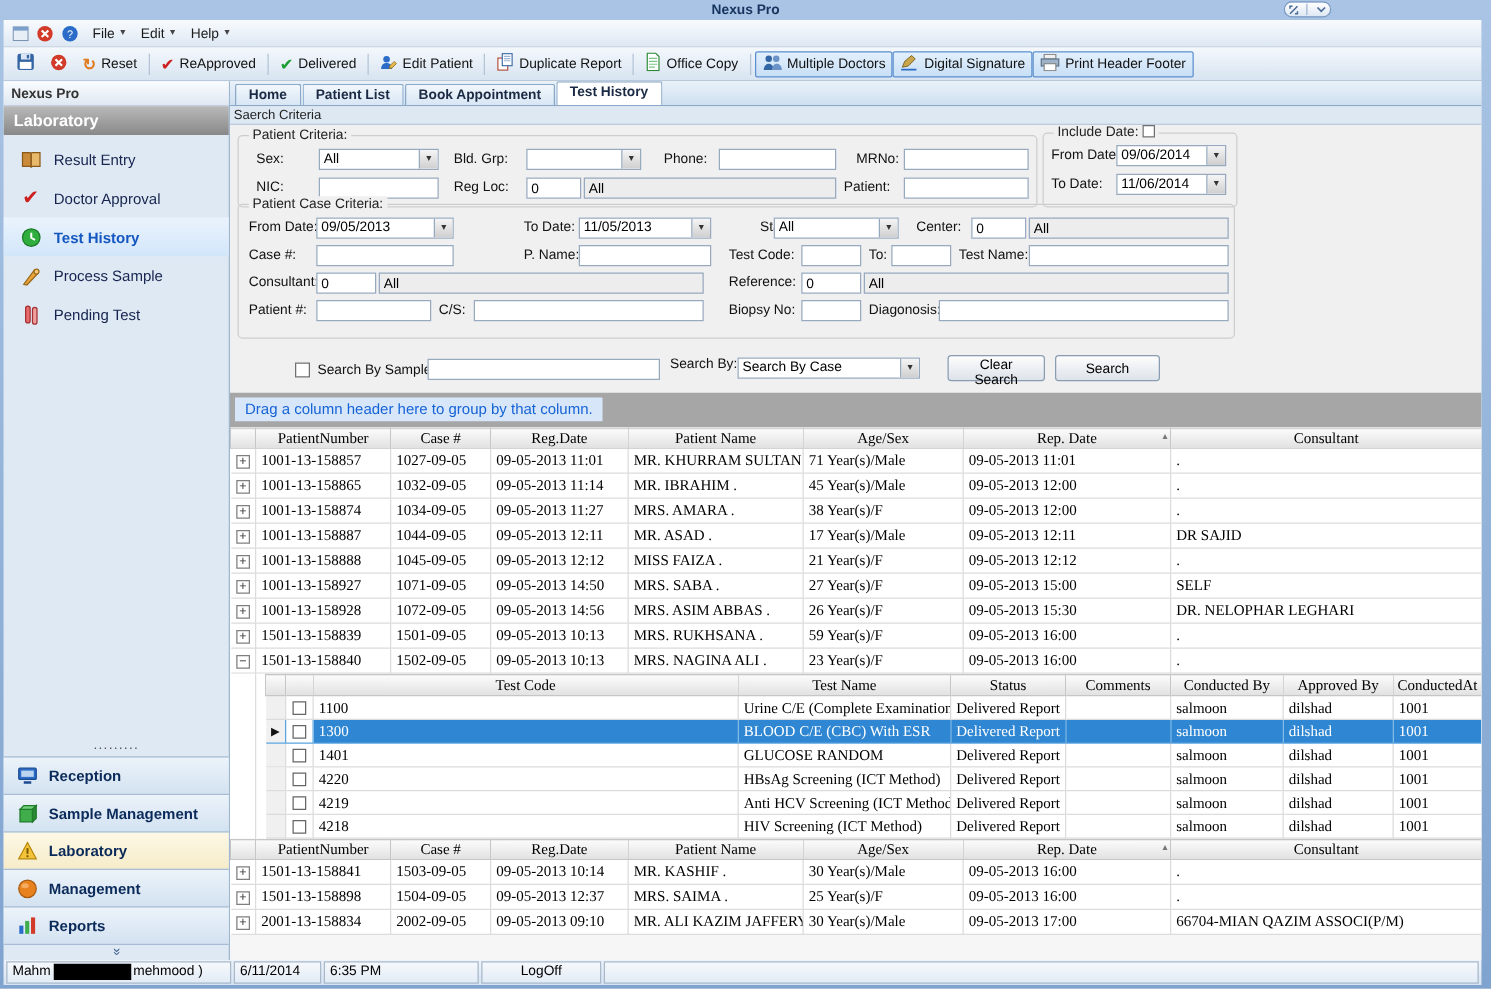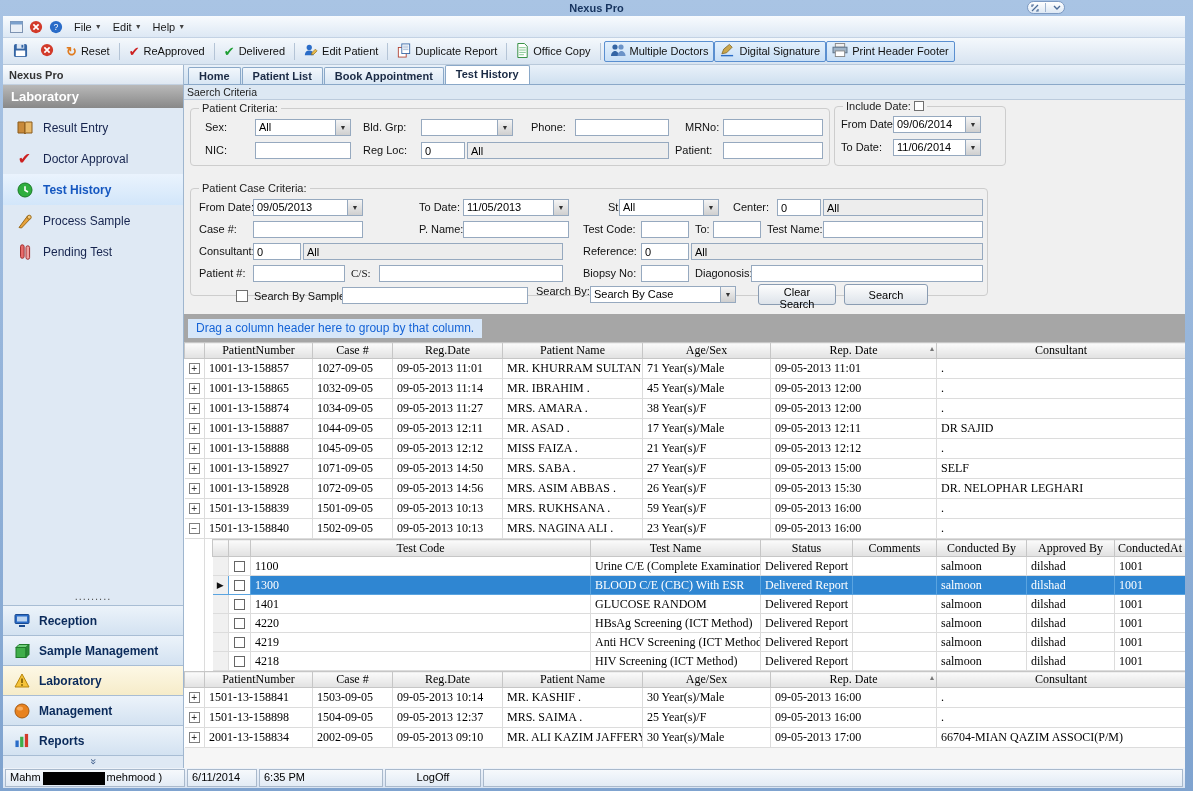--- a/index.html
+++ b/index.html
@@ -358,29 +358,29 @@
             <input class="inp" style="left: 532px; top: 10px; width: 100px;" value="">
             <span class="lbl" style="left:14px;top:33px;">NIC:</span>
             <input class="inp" style="left: 64px; top: 33px; width: 96px;" value="">
             <span class="lbl" style="left:172px;top:33px;">Reg Loc:</span>
             <input class="inp" style="left: 230px; top: 33px; width: 44px;" value="0">
             <input class="inp ro" style="left: 276px; top: 33px; width: 202px;" value="All">
             <span class="lbl" style="left:484px;top:33px;">Patient:</span>
             <input class="inp" style="left: 532px; top: 33px; width: 100px;" value="">
           </div>
 
-          <div class="fs" style="left:650px;top:6px;width:172px;height:60px;">
+          <div class="fs" style="left:650px;top:6px;width:156px;height:60px;">
             <span class="leg"><span>Include Date:</span><span class="chkbox-inline"></span></span>
             <span class="lbl" style="left:6px;top:9px;">From Date:</span>
             <div class="dd" style="left:58px;top:9px;width:88px;"><span>09/06/2014</span><span class="arr">▼</span></div>
             <span class="lbl" style="left:6px;top:32px;">To Date:</span>
             <div class="dd" style="left:58px;top:32px;width:88px;"><span>11/06/2014</span><span class="arr">▼</span></div>
           </div>
 
-          <div class="fs" style="left:6px;top:88px;width:798px;height:108px;">
+          <div class="fs" style="left:6px;top:63px;width:798px;height:108px;">
             <span class="leg">Patient Case  Criteria:</span>
             <span class="lbl" style="left:8px;top:10px;">From Date:</span>
             <div class="dd" style="left:62px;top:10px;width:110px;"><span>09/05/2013</span><span class="arr">▼</span></div>
             <span class="lbl" style="left:228px;top:10px;">To Date:</span>
             <div class="dd" style="left:272px;top:10px;width:106px;"><span>11/05/2013</span><span class="arr">▼</span></div>
             <span class="lbl" style="left:392px;top:10px;margin-left:25px;">Status:</span>
             <div class="dd" style="left:428px;top:10px;width:100px;"><span>All</span><span class="arr">▼</span></div>
             <span class="lbl" style="left:542px;top:10px;">Center:</span>
             <input class="inp" style="left: 586px; top: 10px; width: 44px;" value="0">
             <input class="inp ro" style="left: 632px; top: 10px; width: 160px;" value="All">
@@ -398,21 +398,21 @@
 
             <span class="lbl" style="left:8px;top:54px;">Consultant:</span>
             <input class="inp" style="left: 62px; top: 54px; width: 48px;" value="0">
             <input class="inp ro" style="left: 112px; top: 54px; width: 260px;" value="All">
             <span class="lbl" style="left:392px;top:54px;">Reference:</span>
             <input class="inp" style="left: 450px; top: 54px; width: 48px;" value="0">
             <input class="inp ro" style="left: 500px; top: 54px; width: 292px;" value="All">
 
             <span class="lbl" style="left:8px;top:76px;">Patient #:</span>
             <input class="inp" style="left: 62px; top: 76px; width: 92px;" value="">
-            <span class="lbl" style="left:160px;top:76px;font-family:Liberation Serif, serif;">C/S:</span>
+            <span class="lbl" style="left:160px;top:76px;">C/S:</span>
             <input class="inp" style="left: 188px; top: 76px; width: 184px;" value="">
             <span class="lbl" style="left:392px;top:76px;">Biopsy No:</span>
             <input class="inp" style="left: 450px; top: 76px; width: 48px;" value="">
             <span class="lbl" style="left:504px;top:76px;">Diagonosis:</span>
             <input class="inp" style="left: 560px; top: 76px; width: 232px;" value="">
           </div>
 
           <span class="chkbox" style="left:52px;top:190px;"></span>
           <span class="lbl" style="left:70px;top:188px;">Search By Sample</span>
           <input class="inp" style="left: 158px; top: 187px; width: 186px;" value="">

